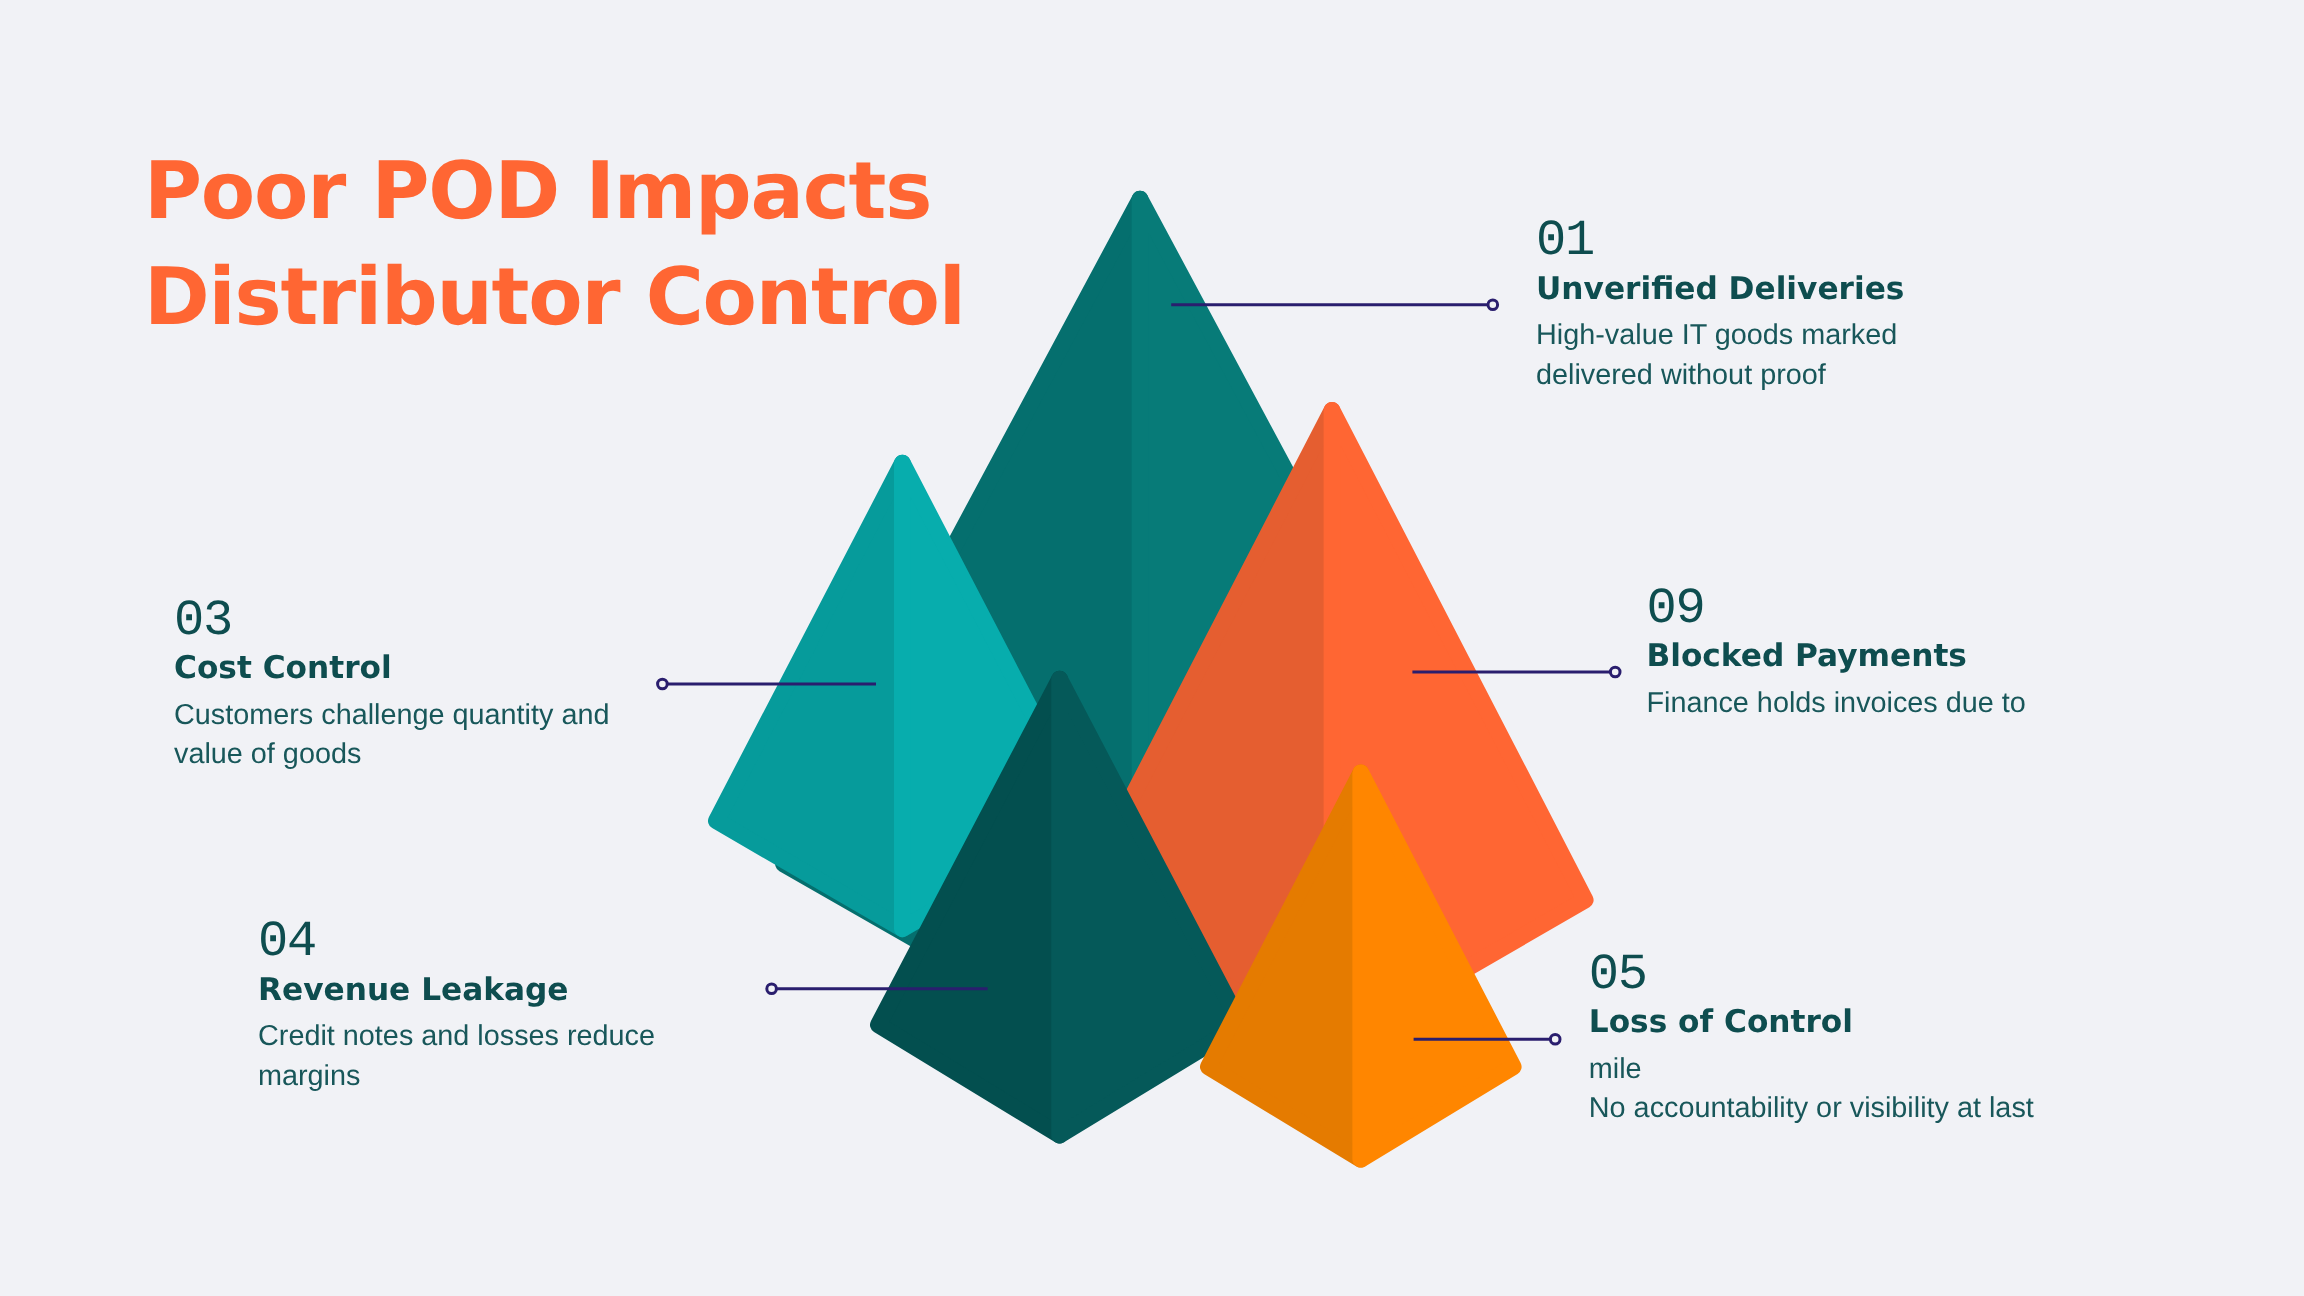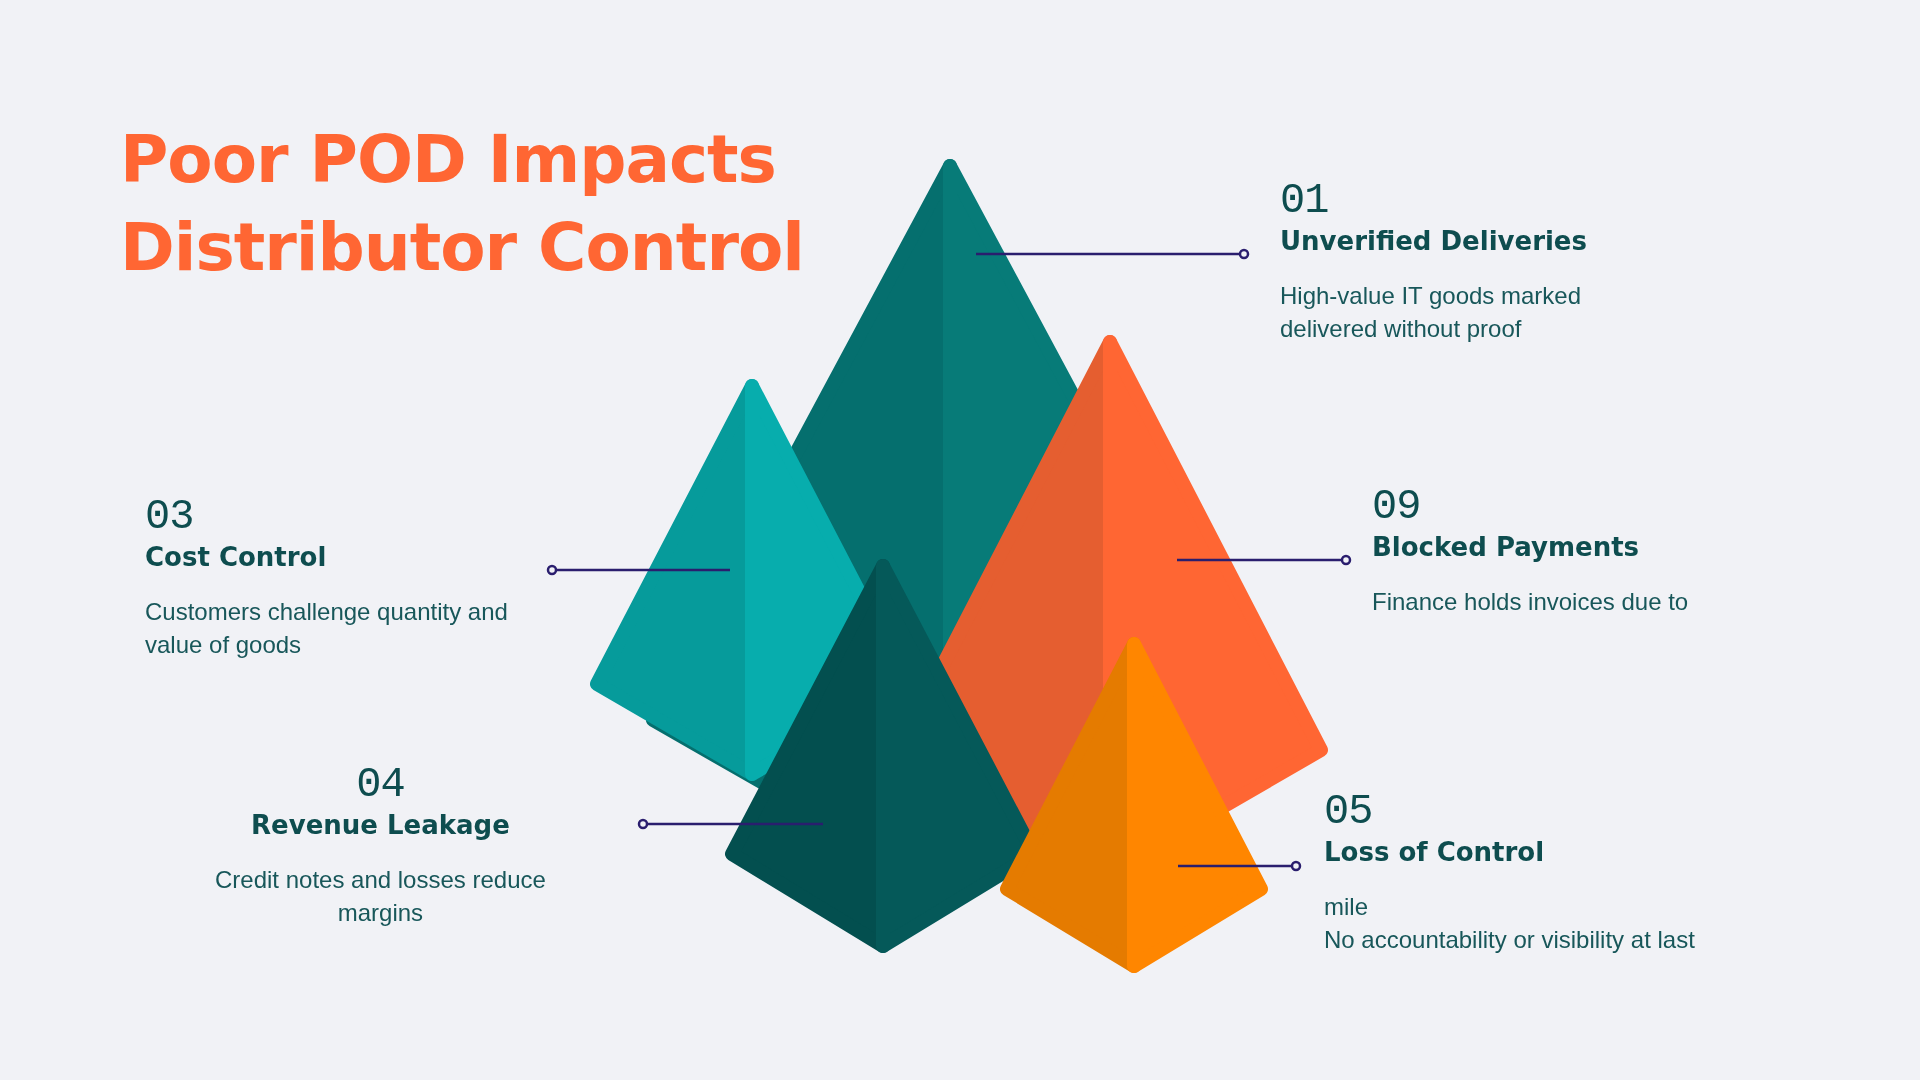--- a/index.html
+++ b/index.html
@@ -32,21 +32,21 @@
     .item .head {
       font-family: "DejaVu Sans", sans-serif;
       font-weight: bold;
       font-size: 26px; line-height: 34px;
       margin-top: 0;
       color: #0e4d4f;
     }
     .item .desc {
       font-family: "Liberation Sans", sans-serif;
       font-size: 24px; line-height: 33px;
-      margin-top: 21px;
+      margin-top: 5px;
       color: #18575a;
     }
   </style>
 </head>
 <body>
 
 <h1 class="title">
   <span>Poor POD Impacts</span>
   <span>Distributor Control</span>
 </h1>
@@ -123,21 +123,21 @@
 
 <div class="item" style="left:145px; top:494px;">
   <div class="num">03</div>
   <div class="head">Cost Control</div>
   <div class="desc">
     <div>Customers challenge quantity and</div>
     <div>value of goods</div>
   </div>
 </div>
 
-<div class="item" style="left:215px; top:762px;text-align:center;">
+<div class="item" style="left:215px; top:762px;">
   <div class="num">04</div>
   <div class="head">Revenue Leakage</div>
   <div class="desc">
     <div>Credit notes and losses reduce</div>
     <div>margins</div>
   </div>
 </div>
 
 <div class="item" style="left:1324px; top:789px;">
   <div class="num">05</div>

